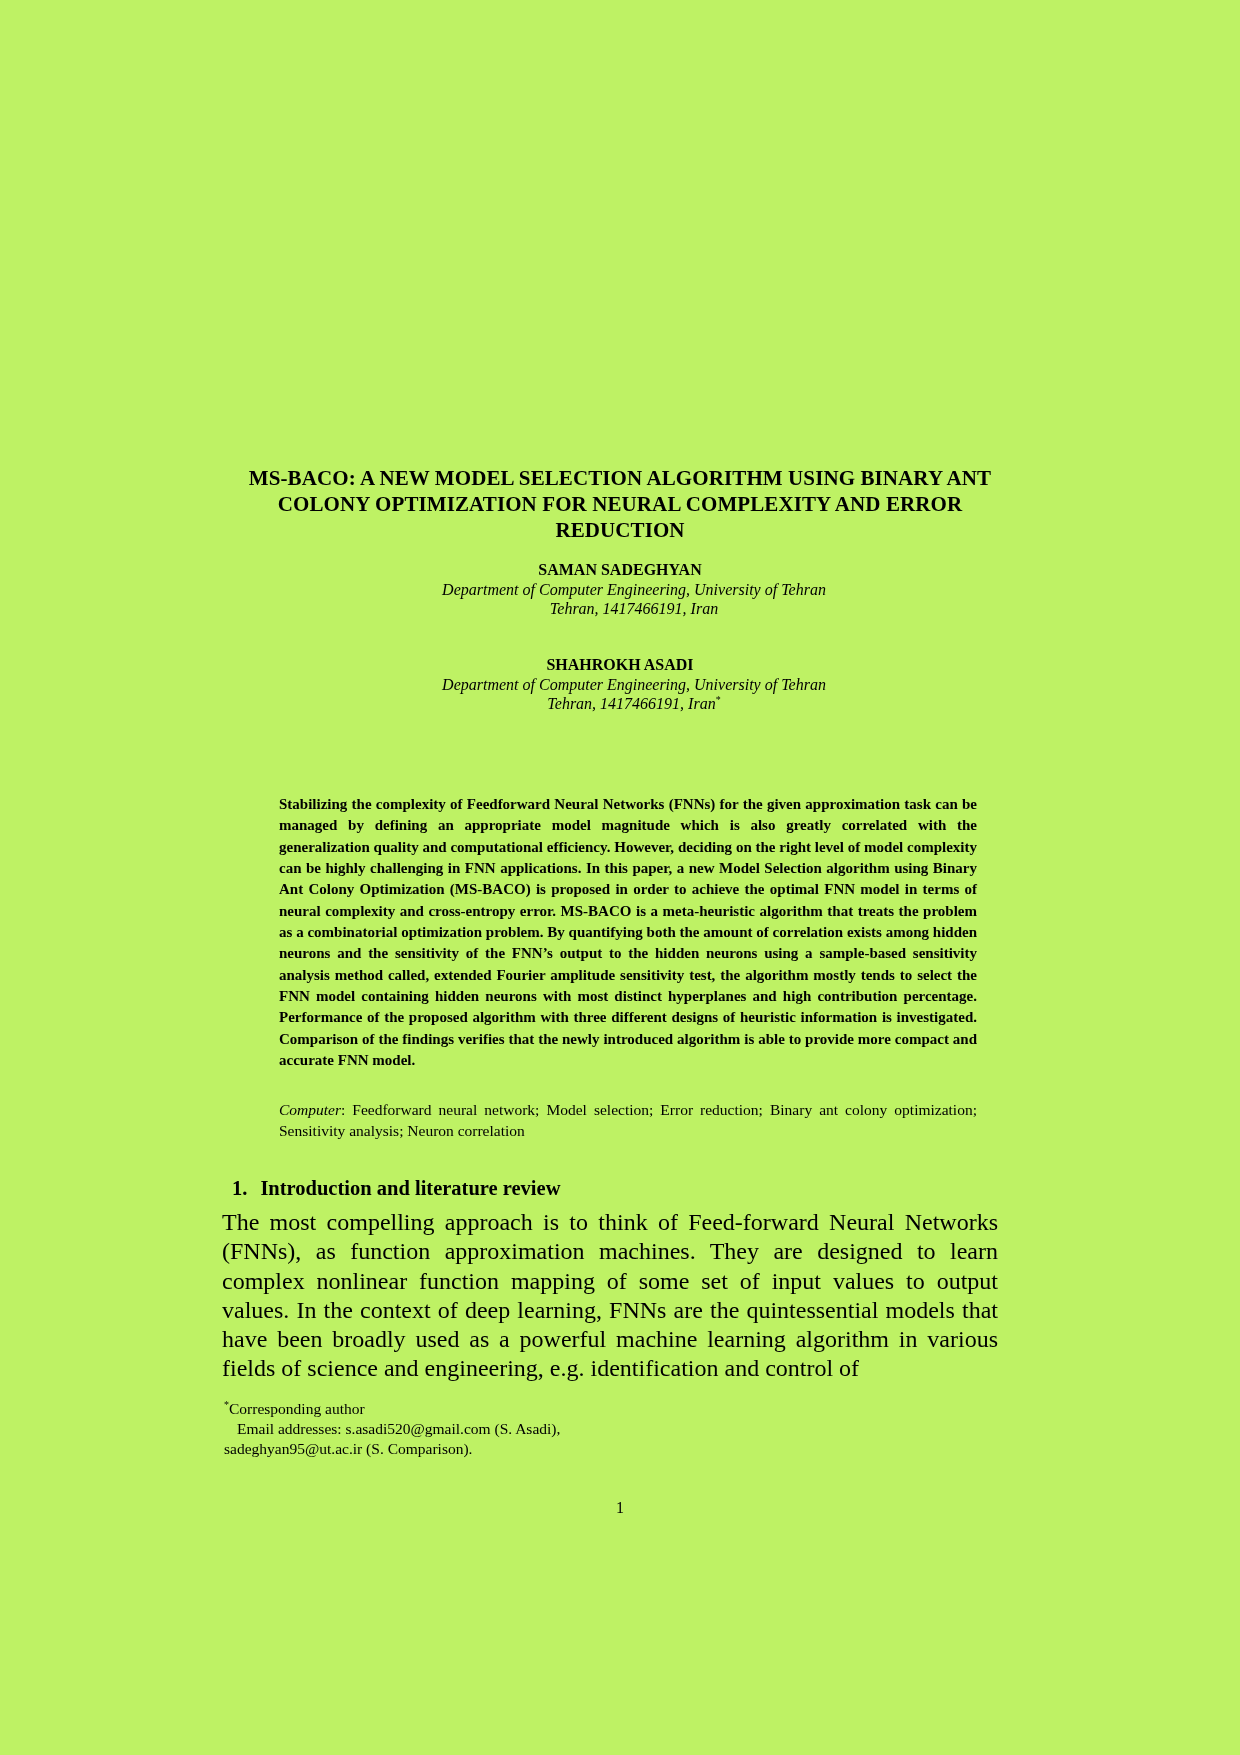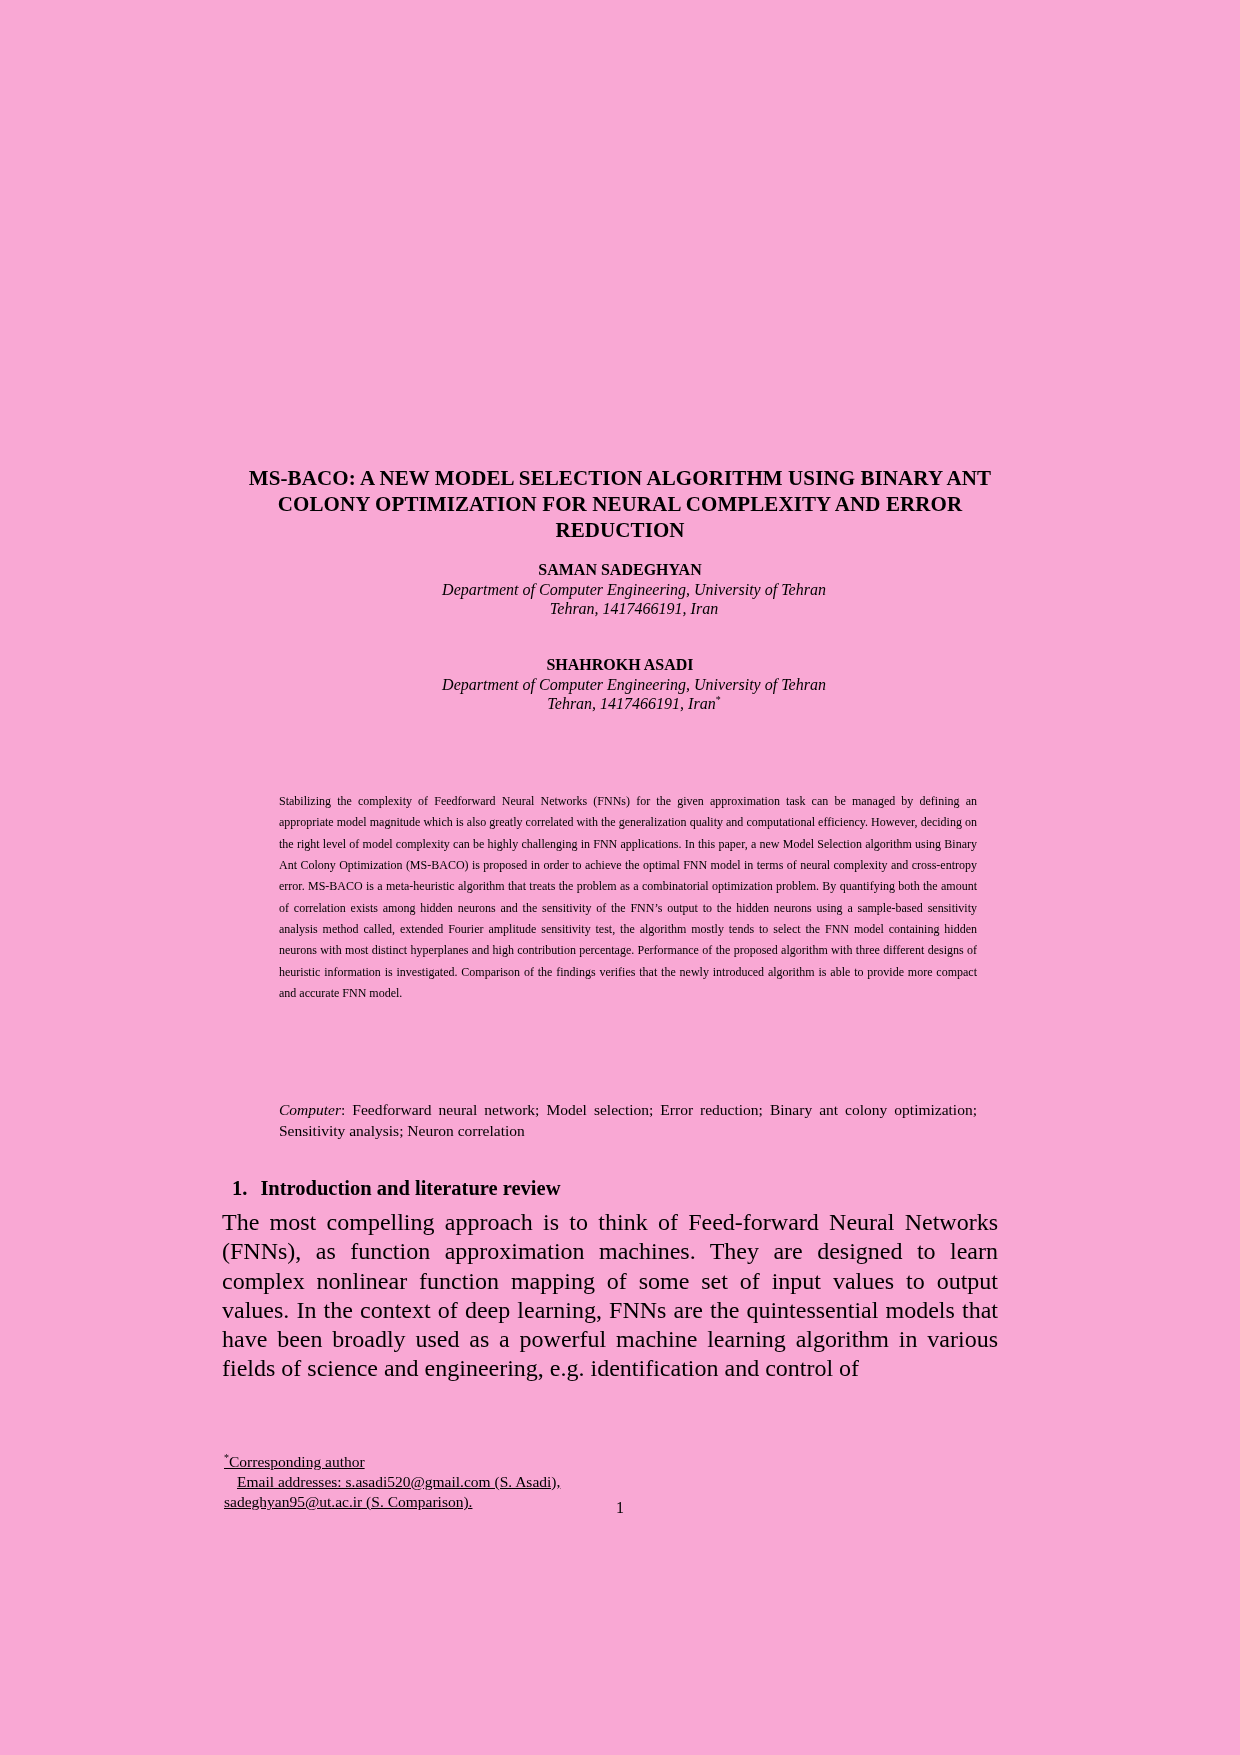--- a/index.html
+++ b/index.html
@@ -1,21 +1,21 @@
 <!DOCTYPE html>
 <html><head>
 <meta charset="utf-8">
 <style>
   html, body { margin: 0; padding: 0; background: #e9e9e9; }
   .page {
     position: relative;
     width: 1240px;
     height: 1755px;
     margin: 0 auto;
-    background: #f9a8d4;
+    background: #bef264;
     font-family: "Liberation Serif", serif;
     color: #000000;
     overflow: hidden;
   }
   .paper-title {
     position: absolute;
     top: 451px;
     left: 0;
     width: 100%;
     text-align: center;
@@ -41,23 +41,24 @@
     font-size: 10px;
     vertical-align: super;
     line-height: 0;
     font-style: normal;
   }
   .abstract {
     position: absolute;
     left: 279px;
     width: 698px;
     top: 779px;
-    font-size: 12px;
+    font-size: 15px;
     line-height: 21.35px;
     text-align: justify;
+    font-weight: bold;
   }
   .keywords {
     position: absolute;
     left: 279px;
     width: 698px;
     top: 1083px;
     font-size: 15.5px;
     line-height: 21.35px;
     text-align: justify;
   }
@@ -76,25 +77,24 @@
     left: 222px;
     width: 776px;
     top: 1184px;
     font-size: 24px;
     line-height: 29.3px;
     text-align: justify;
   }
   .footnote {
     position: absolute;
     left: 224px;
-    top: 1452px;
+    top: 1399px;
     width: 520px;
     font-size: 15.5px;
     line-height: 20px;
-    text-decoration: underline;
   }
   .footnote .fn-line2 { padding-left: 13px; }
   .page-number {
     position: absolute;
     left: 0;
     width: 100%;
     top: 1499px;
     text-align: center;
     font-size: 16px;
   }

